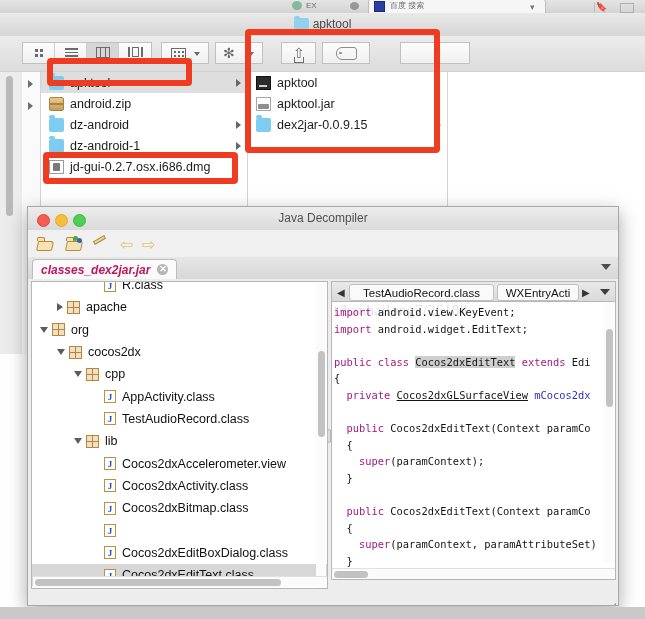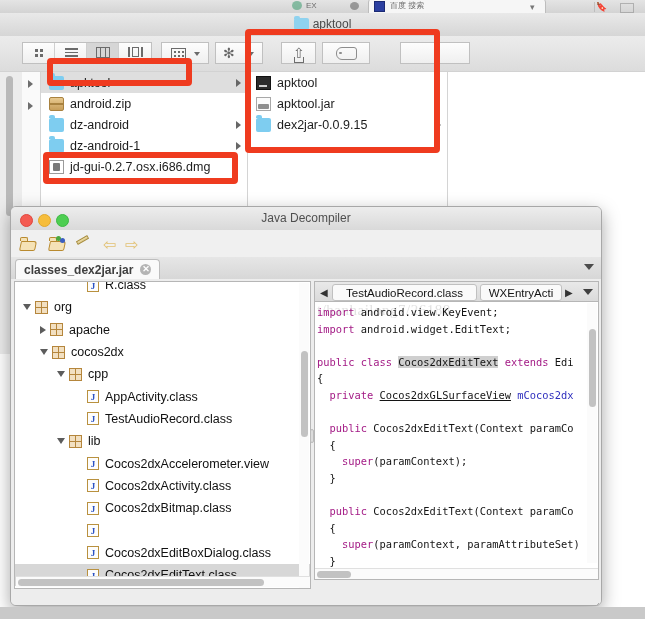--- a/index.html
+++ b/index.html
@@ -396,25 +396,25 @@
     position: absolute;
     border: 6px solid #ef3b1f;
     border-radius: 4px;
     box-sizing: border-box;
     pointer-events: none;
   }
 
   
   .jd {
     position: absolute;
-    left: 10px; top: 206px;
+    left: 27px; top: 206px;
     width: 592px; height: 400px;
     background: #ededed;
     border: 1px solid #a8a8a8;
-    border-radius: 6px;
+    border-radius: 0;
     box-shadow: 0 6px 18px rgba(0,0,0,.35);
     overflow: hidden;
     box-sizing: border-box;
   }
   .jd-titlebar {
     position: absolute;
     left: 0; top: 0;
     width: 100%; height: 23px;
     background: linear-gradient(#ededed, #d9d9d9);
     border-bottom: 1px solid #b4b4b4;
@@ -505,21 +505,22 @@
     border-top-right-radius: 4px;
     display: flex;
     align-items: center;
     padding: 0 8px;
     gap: 7px;
     box-sizing: border-box;
   }
   .jd-tab-label {
     font-size: 12px;
     font-weight: bold;
-    color: #404040;
+    color: #be185d;
+    font-style: italic;
   }
   .tab-close {
     width: 11px; height: 11px;
     border-radius: 50%;
     background: #b5b5b5;
     color: #fff;
     font-size: 9px;
     line-height: 11px;
     text-align: center;
     font-weight: bold;
@@ -966,29 +967,29 @@
 
     <div class="jd-content">
 
       <div class="jd-tree">
         <div class="tree-rows" id="tree-rows">
             <div class="trow" style="padding-left: 59px;">
               <span class="tw tw-none"></span>
               <span class="cls-ico">J</span>
               <span>R.class</span>
             </div>
+            <div class="trow" style="padding-left: 25px;">
+              <span class="tw tw-closed"></span>
+              <span class="pkg-ico"></span>
+              <span>apache</span>
+            </div>
             <div class="trow" style="padding-left: 8px;">
               <span class="tw tw-open"></span>
               <span class="pkg-ico"></span>
               <span>org</span>
-            </div>
-            <div class="trow" style="padding-left: 25px;">
-              <span class="tw tw-closed"></span>
-              <span class="pkg-ico"></span>
-              <span>apache</span>
             </div>
             <div class="trow" style="padding-left: 25px;">
               <span class="tw tw-open"></span>
               <span class="pkg-ico"></span>
               <span>cocos2dx</span>
             </div>
             <div class="trow" style="padding-left: 42px;">
               <span class="tw tw-open"></span>
               <span class="pkg-ico"></span>
               <span>cpp</span>

